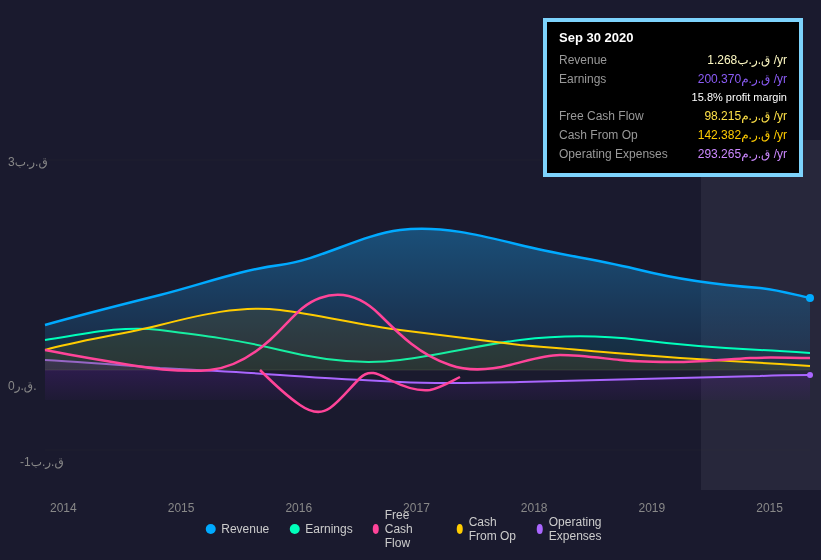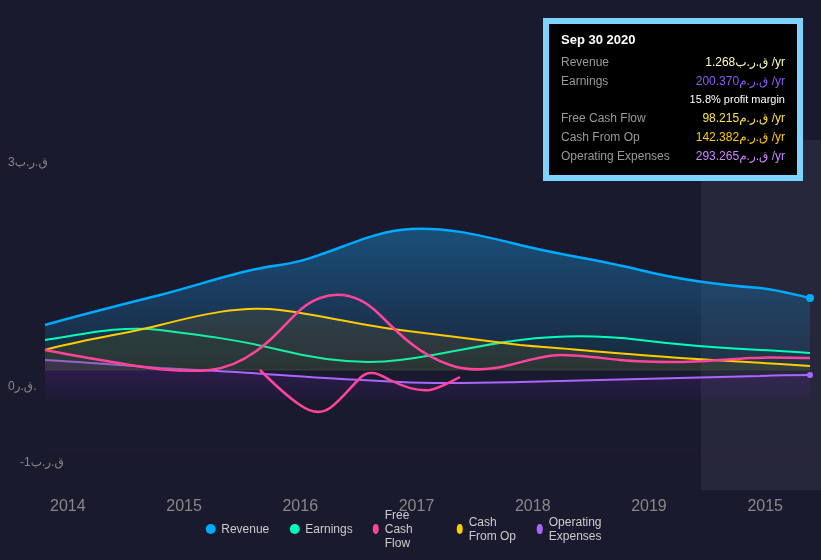--- a/index.html
+++ b/index.html
@@ -19,21 +19,21 @@
       position: relative;
       background: #1a1a2e;
     }
 
     
     .info-box {
       position: absolute;
       top: 18px;
       right: 18px;
       background: #000;
-      border: 6px solid #7dd3fc;
+      border: 4px solid #7dd3fc;
       padding: 8px 12px;
       z-index: 10;
       min-width: 260px;
     }
     .info-box-title {
       color: #fff;
       font-size: 13px;
       font-weight: bold;
       margin-bottom: 6px;
     }
@@ -71,21 +71,21 @@
 
     
     .x-axis {
       position: absolute;
       bottom: 45px;
       left: 0;
       right: 0;
       display: flex;
       justify-content: space-between;
       padding: 0 38px 0 50px;
-      font-size: 16px;
+      font-size: 12px;
       color: #888;
     }
 
     
     .legend {
       position: absolute;
       bottom: 10px;
       left: 50%;
       transform: translateX(-50%);
       display: flex;

